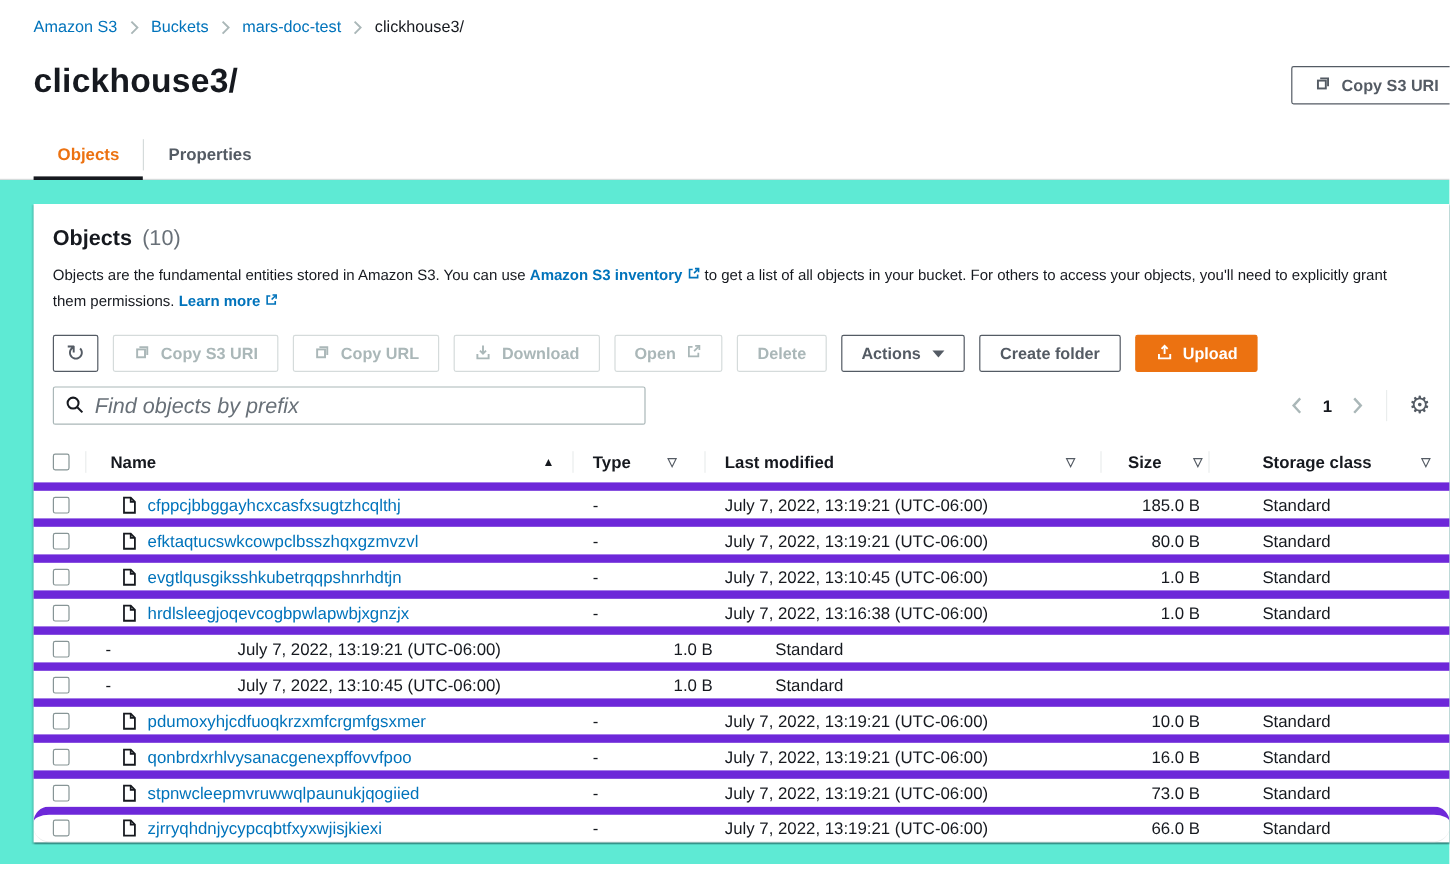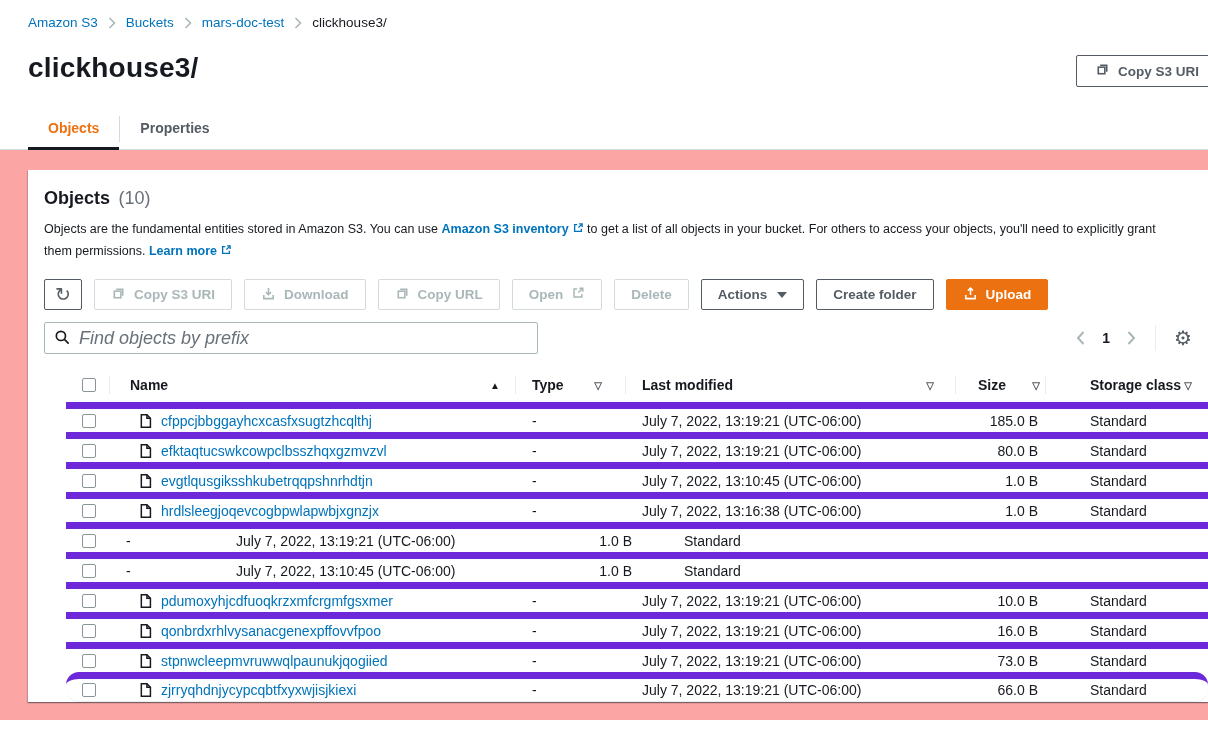--- a/index.html
+++ b/index.html
@@ -19,21 +19,21 @@
     background:#fff; border:1px solid #545b64; border-radius:2px; padding:0 22px 0 18px;
     font-size:13.5px; font-weight:700; color:#545b64; cursor:pointer; }
 
   .tabs { display:flex; align-items:flex-end; margin-top:26px; padding-left:28px; border-bottom:1px solid #d5dbdb; }
   .tab { padding:10px 20px 13px 20px; font-size:14px; font-weight:700; color:#545b64; cursor:pointer; position:relative; }
   .tab.active { color:#ec7211; }
   .tab.active::after { content:""; position:absolute; left:0; right:0; bottom:-1px; height:3px; background:#16191f; }
   .tab-divider { width:1px; height:26px; background:#d5dbdb; align-self:flex-start; margin-top:6px; }
 
   
-  .content { background:#fca5a5; height:570px; padding-top:20px; }
+  .content { background:#5eead4; height:570px; padding-top:20px; }
   .panel { margin-left:28px; width:1180px; background:#fff;
     box-shadow:0 1px 1px 0 rgba(0,28,36,.3), 1px 1px 1px 0 rgba(0,28,36,.15), -1px 1px 1px 0 rgba(0,28,36,.15); }
 
   .panel-head { padding:18px 16px 0 16px; }
   .panel-title { font-size:18px; font-weight:700; }
   .panel-count { font-size:18px; font-weight:400; color:#687078; margin-left:4px; }
 
   .panel-desc { padding:10px 16px 0 16px; font-size:12.5px; line-height:21px; color:#16191f; max-width:1145px; }
   .panel-desc a { color:#0073bb; font-weight:700; text-decoration:none; cursor:pointer; white-space:nowrap; }
   .ext-ico { display:inline-block; vertical-align:-1px; margin-left:3px; }
@@ -56,21 +56,21 @@
     font-family:"Liberation Sans", sans-serif; }
   .search-box input::placeholder { color:#687078; font-style:italic; }
   .search-ico { position:absolute; left:10px; top:7px; }
   .pager { display:flex; align-items:center; gap:16px; }
   .pg-chev { display:flex; align-items:center; cursor:pointer; }
   .pg-num { font-size:14px; font-weight:700; color:#16191f; }
   .pg-divider { width:1px; height:26px; background:#eaeded; margin:0 2px; }
   .gear { font-size:20px; color:#545b64; cursor:pointer; line-height:1; }
 
   
-  .table { margin-top:14px;margin-left:38px; }
+  .table { margin-top:14px; }
   .tr { display:flex; align-items:center; height:30px; border-top:7px solid #6d28d9; font-size:14px; }
   .thead { height:34px; border-top:none; font-weight:700; }
   .thead .cell { position:relative; height:100%; display:flex; align-items:center; }
   .thead .cell::after { content:""; position:absolute; right:0; top:8px; bottom:8px; width:1px; background:#eaeded; }
   .thead .cell:last-child::after { display:none; }
   .tbody .tr:last-child { border-bottom:1px solid #eaeded;border-radius:13px; }
 
   .col-check { width:44px; padding-left:16px; display:flex; align-items:center; }
   .col-name { width:406px; padding-left:28px; display:flex; align-items:center; gap:9px; }
   .col-type { width:110px; padding-left:16px; }
@@ -167,32 +167,32 @@
       </button>
       <button class="btn btn-disabled">
         <span><svg width="15" height="15" viewBox="0 0 16 16">
               <polyline points="5.5,3.5 12.5,3.5 12.5,10.5" fill="none" stroke="#aab7b8" stroke-width="1.7"></polyline>
               <rect x="3.5" y="5.5" width="7" height="7" fill="none" stroke="#aab7b8" stroke-width="1.7"></rect>
             </svg></span>
         <span>Copy S3 URI</span>
       </button>
       <button class="btn btn-disabled">
         <span><svg width="15" height="15" viewBox="0 0 16 16">
+              <polyline points="5.5,3.5 12.5,3.5 12.5,10.5" fill="none" stroke="#aab7b8" stroke-width="1.7"></polyline>
+              <rect x="3.5" y="5.5" width="7" height="7" fill="none" stroke="#aab7b8" stroke-width="1.7"></rect>
+            </svg></span>
+        <span>Copy URL</span>
+      </button>
+      <button class="btn btn-disabled">
+        <span><svg width="15" height="15" viewBox="0 0 16 16">
               <path d="M3 9.5v4h10v-4" fill="none" stroke="#aab7b8" stroke-width="1.7"></path>
               <path d="M8 2v7" fill="none" stroke="#aab7b8" stroke-width="1.7"></path>
               <path d="M5.3 6.6L8 9.3l2.7-2.7" fill="none" stroke="#aab7b8" stroke-width="1.7"></path>
             </svg></span>
         <span>Download</span>
-      </button>
-      <button class="btn btn-disabled">
-        <span><svg width="15" height="15" viewBox="0 0 16 16">
-              <polyline points="5.5,3.5 12.5,3.5 12.5,10.5" fill="none" stroke="#aab7b8" stroke-width="1.7"></polyline>
-              <rect x="3.5" y="5.5" width="7" height="7" fill="none" stroke="#aab7b8" stroke-width="1.7"></rect>
-            </svg></span>
-        <span>Copy URL</span>
       </button>
       <button class="btn btn-disabled">
         <span>Open</span>
         <span><svg width="14" height="14" viewBox="0 0 16 16">
               <path d="M12.5 9v3.5h-9v-9H7" fill="none" stroke="#aab7b8" stroke-width="1.7"></path>
               <path d="M9.5 2.5h4v4" fill="none" stroke="#aab7b8" stroke-width="1.7"></path>
               <path d="M13 3L8.5 7.5" fill="none" stroke="#aab7b8" stroke-width="1.7"></path>
             </svg></span>
       </button>
       <button class="btn btn-disabled">

